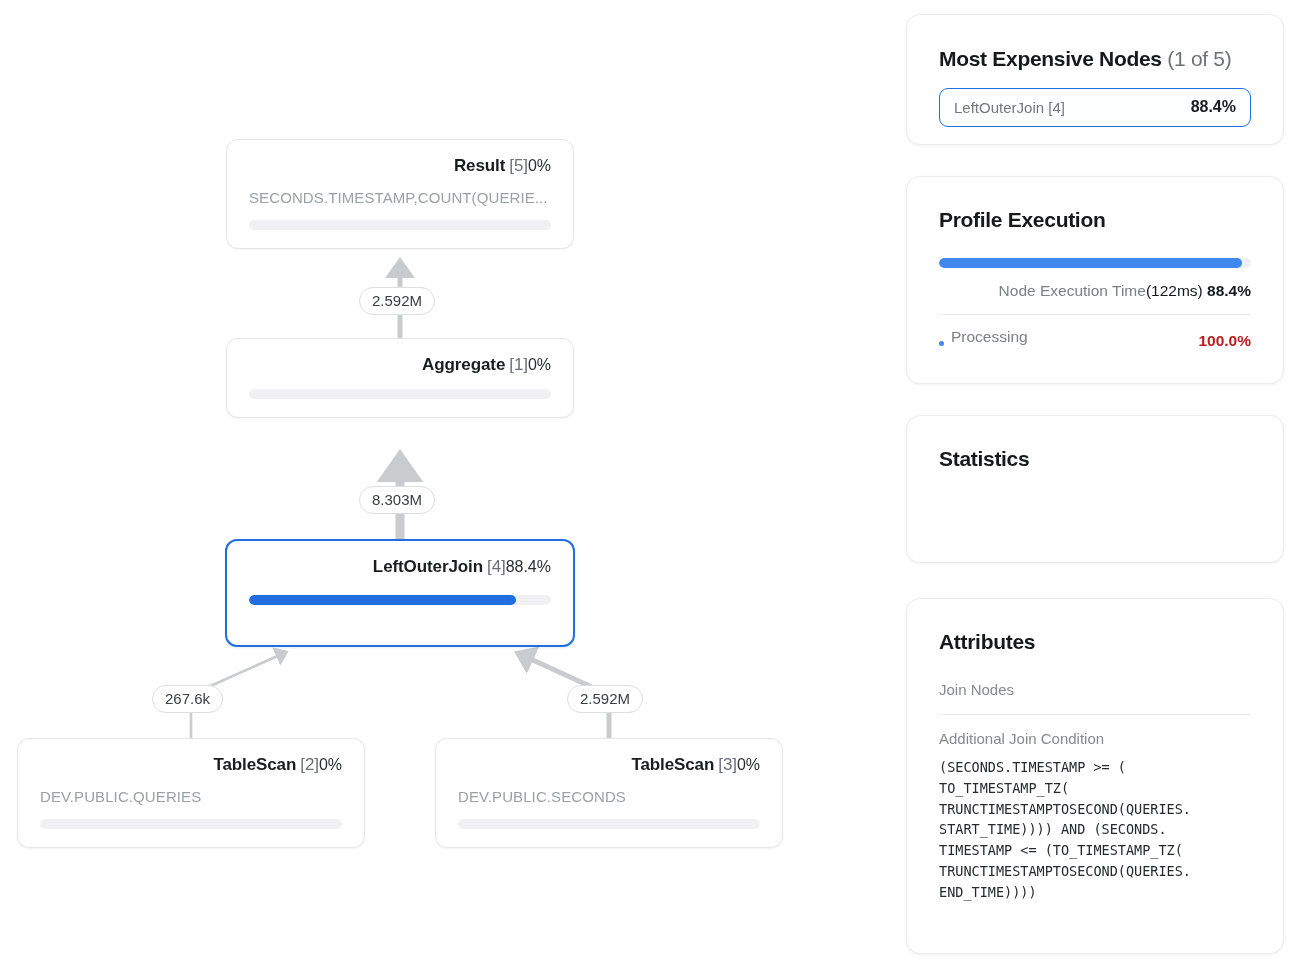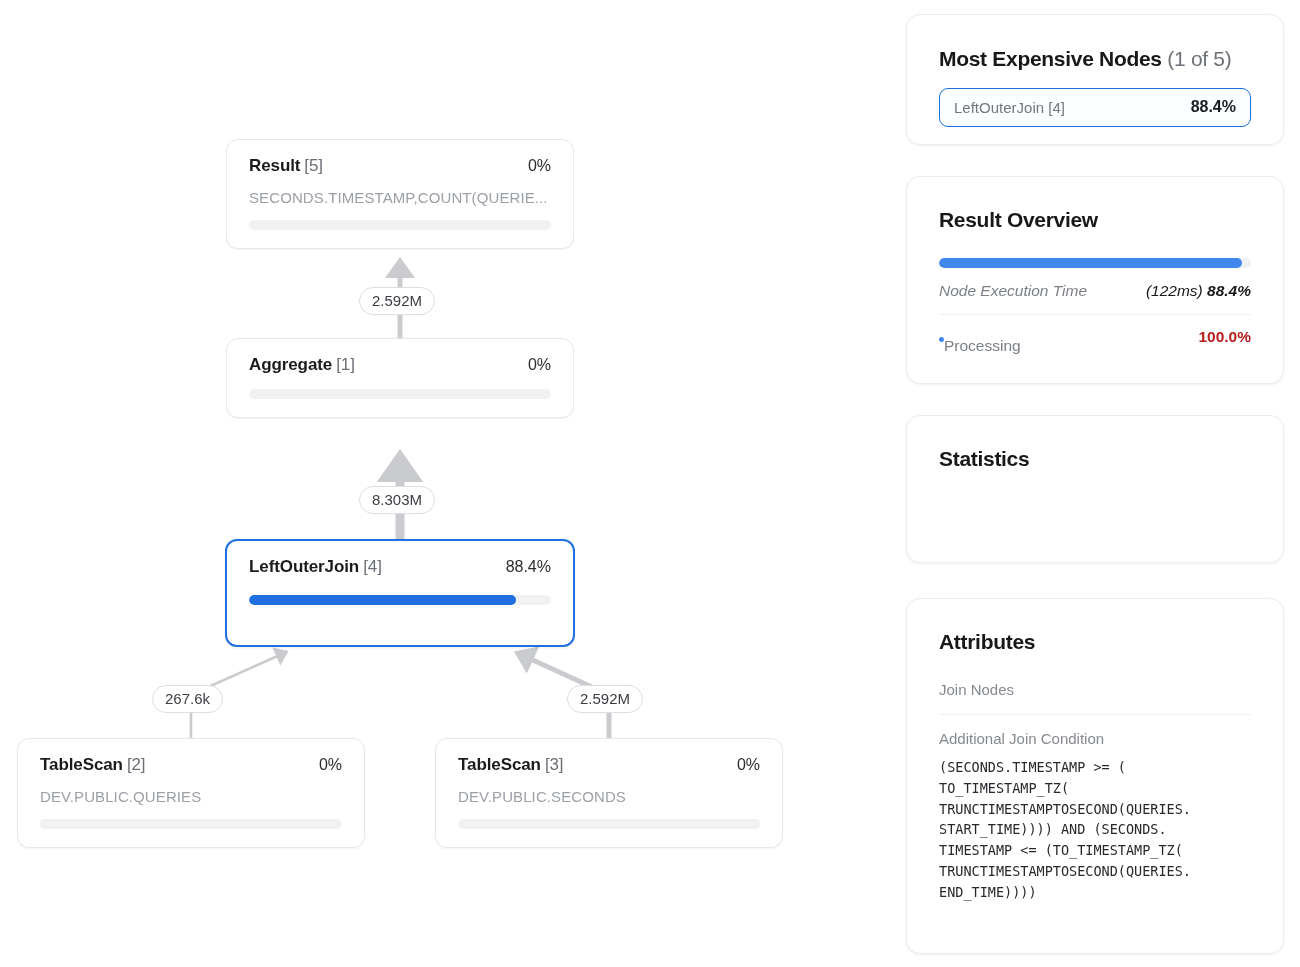--- a/index.html
+++ b/index.html
@@ -23,21 +23,21 @@
     border-radius: 12px;
     box-shadow: 0 1px 2px rgba(16,24,40,.05);
     padding: 16px 22px 18px 22px;
     z-index: 3;
   }
   .node.selected {
     border: 2.5px solid #1f6fe0;
     box-shadow: 0 1px 3px rgba(16,24,40,.08);
   }
   .node-head {
-    display: flex; align-items: baseline; justify-content: space-between;
+    display: flex; align-items: baseline; justify-content: flex-end;
     white-space: nowrap;
   }
   .node-title { font-size: 17px; color: #1b1c1e; font-weight: 700; letter-spacing: -.1px; }
   .node-title .nid { font-weight: 400; color: #6b6f76; margin-left: 4px; }
   .node-pct { font-size: 16px; color: #2b2d30; font-weight: 400; }
   .node-sub {
     margin-top: 13px;
     font-size: 15px; color: #9b9fa6; letter-spacing: .1px;
     white-space: nowrap; overflow: hidden;
   }
@@ -86,30 +86,30 @@
   }
   .men-name { font-size: 15px; color: #73777d; }
   .men-val  { font-size: 16px; color: #1a1c1f; font-weight: 700; }
 
   .po-track {
     height: 10px; border-radius: 6px; background: #eef0f3; overflow: hidden;
   }
   .po-fill { height: 100%; border-radius: 6px; background: #4188ee; }
 
   .kv {
-    display: flex; align-items: baseline; justify-content: space-between; font-style: italic;
+    display: flex; align-items: baseline; justify-content: flex-end;
   }
   .kv-k { font-size: 15.5px; color: #7b7f86; }
   .kv-v { font-size: 15.5px; color: #17181a; }
   .kv-v b { font-weight: 700; }
   .kv-v .dim { color: #17181a; font-weight: 400; }
   .divider { height: 1px; background: #eeeff1; }
 
   .bullet-row { display: flex; align-items: baseline; justify-content: space-between; }
-  .bullet-left { display: flex; align-items: flex-start; }
+  .bullet-left { display: flex; align-items: flex-end; gap: 7px; }
   .dot { width: 5px; height: 5px; border-radius: 50%; background: #4188ee; display:block; }
   .bullet-k { font-size: 15.5px; color: #7b7f86; }
   .bullet-v { font-size: 15.5px; color: #b91c1c; font-weight: 700; }
 
   .attr-label { font-size: 15px; color: #85898f; }
   .attr-mono {
     font-family: "DejaVu Sans Mono", "Liberation Mono", monospace;
     font-size: 13.5px; color: #26282b; line-height: 20.8px;
     white-space: pre-wrap; word-break: break-all;
   }
@@ -212,21 +212,21 @@
           <span class="muted">(1 of 5)</span></div>
         <div class="men-row" style="margin-top:17px;">
           <span class="men-name">LeftOuterJoin [4]</span>
           <span class="men-val">88.4%</span>
         </div>
       </div>
     </div>
 
     <div class="card" style="top:176px; height:208px;">
       <div class="card-body" style="padding-top:31px;">
-        <div class="card-title">Result Overview</div>
+        <div class="card-title">Profile Execution</div>
         <div class="po-track" style="margin-top:26px;">
           <div class="po-fill" style="width:97%"></div>
         </div>
         <div class="kv" style="margin-top:14px;">
           <span class="kv-k">Node Execution Time</span>
           <span class="kv-v"><span class="dim">(122ms) </span><b>88.4%</b></span>
         </div>
         <div class="divider" style="margin-top:14px;"></div>
         <div class="bullet-row" style="margin-top:13px;">
           <span class="bullet-left">

